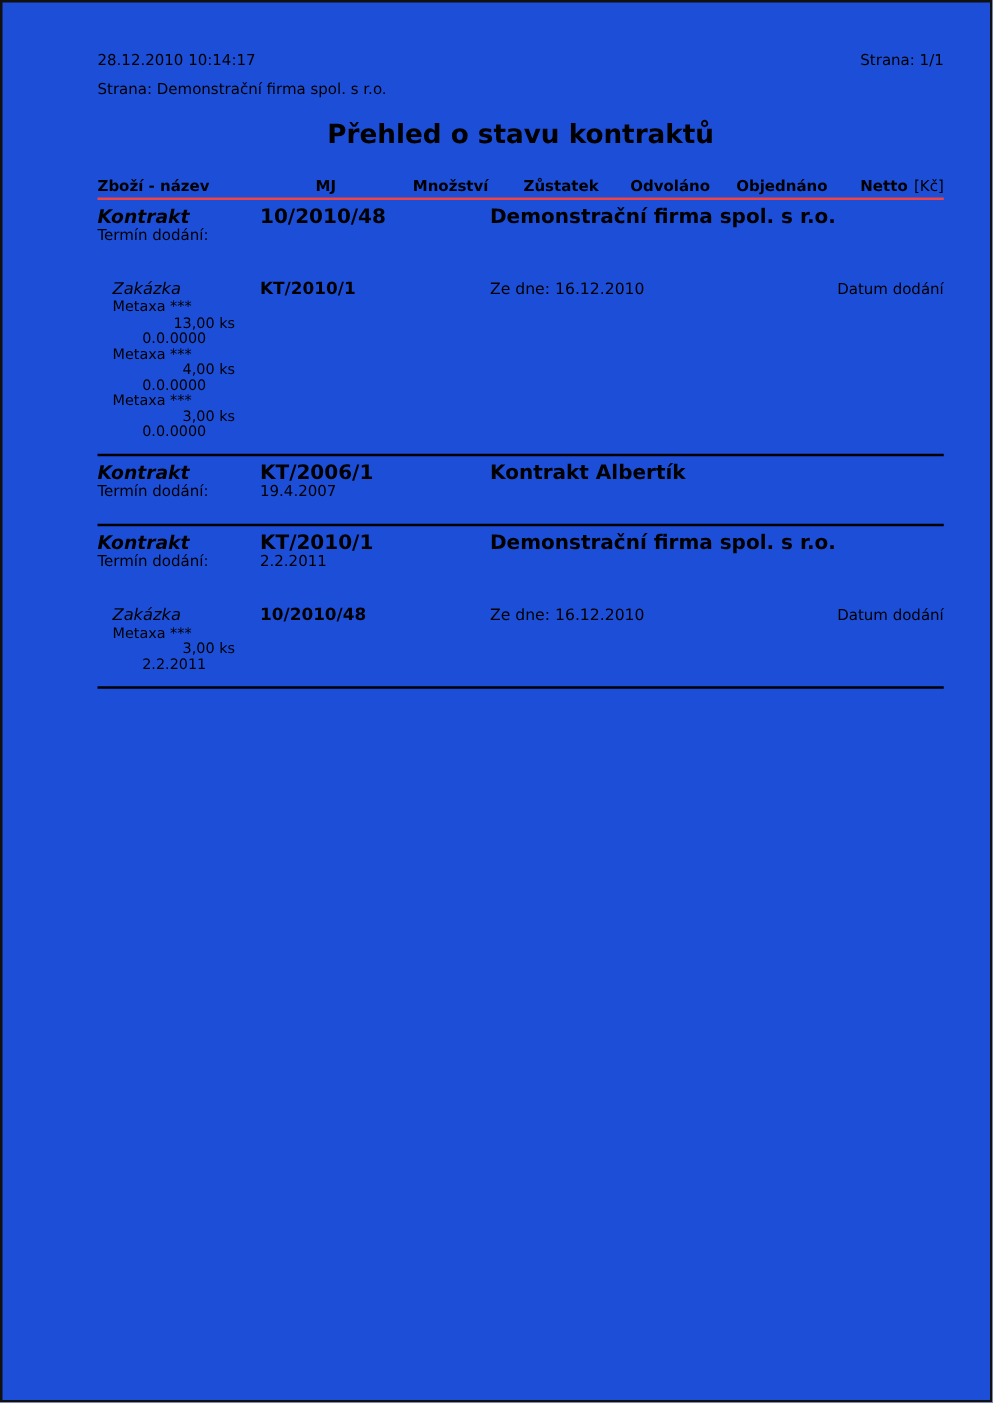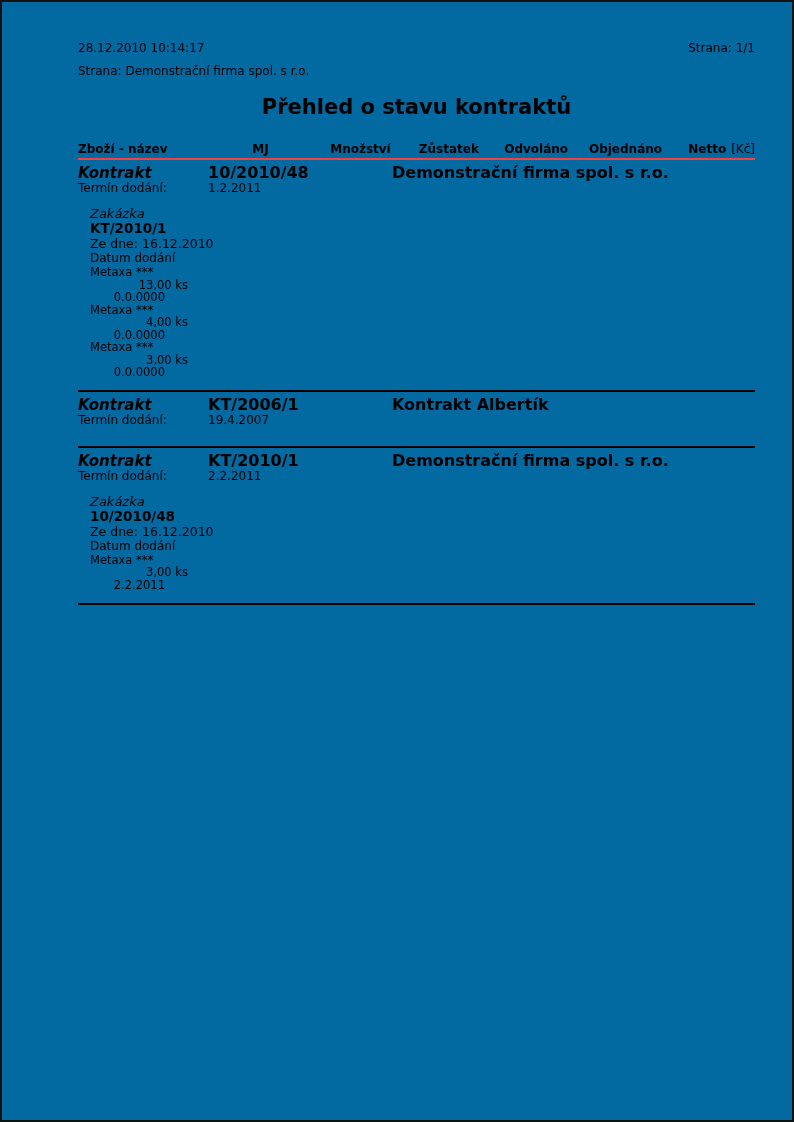--- a/index.html
+++ b/index.html
@@ -4,21 +4,21 @@
 <style>
   html, body {
     margin: 0;
     padding: 0;
     background: #ffffff;
   }
   .page {
     width: 794px;
     height: 1122px;
     box-sizing: border-box;
-    background: #0369a1;
+    background: #1d4ed8;
     border: 2px solid #111111;
     font-family: "DejaVu Sans", "Liberation Sans", sans-serif;
     color: #000000;
     overflow: hidden;
   }
   .content {
     padding: 39px 37px 0 76px;
   }
 
   
@@ -95,23 +95,22 @@
     line-height: 13px;
     white-space: nowrap;
   }
   .t-label { width: 130px; }
   .t-value { flex: 1; }
 
   
   .order-head {
     display: flex;
     align-items: baseline;
-    margin-top: 11px;
-    white-space: nowrap;
-    flex-direction: column;
+    margin-top: 28px;
+    white-space: nowrap;
   }
   .o-label {
     width: 118px;
     margin-left: 12px;
     font-style: italic;
     font-size: 13px;
     line-height: 15px;
   }
   .o-number {
     width: 184px;
@@ -173,21 +172,20 @@
       <span class="col-netto"><b>Netto</b><span class="currency-unit">[Kč]</span></span>
     </div>
 
     <div class="contract-head">
       <span class="c-label">Kontrakt</span>
       <span class="c-number">10/2010/48</span>
       <span class="c-partner">Demonstrační firma spol. s r.o.</span>
     </div>
     <div class="termin-row">
       <span class="t-label">Termín dodání:</span>
-      <span class="t-value">1.2.2011</span>
     </div>
 
     <div class="order-head">
       <span class="o-label">Zakázka</span>
       <span class="o-number">KT/2010/1</span>
       <span class="o-zedne"><span>Ze dne:</span><span class="zd-date">16.12.2010</span></span>
       <span class="o-datum">Datum dodání</span>
     </div>
     <div class="item-row">
       <span class="i-name">Metaxa ***</span>

